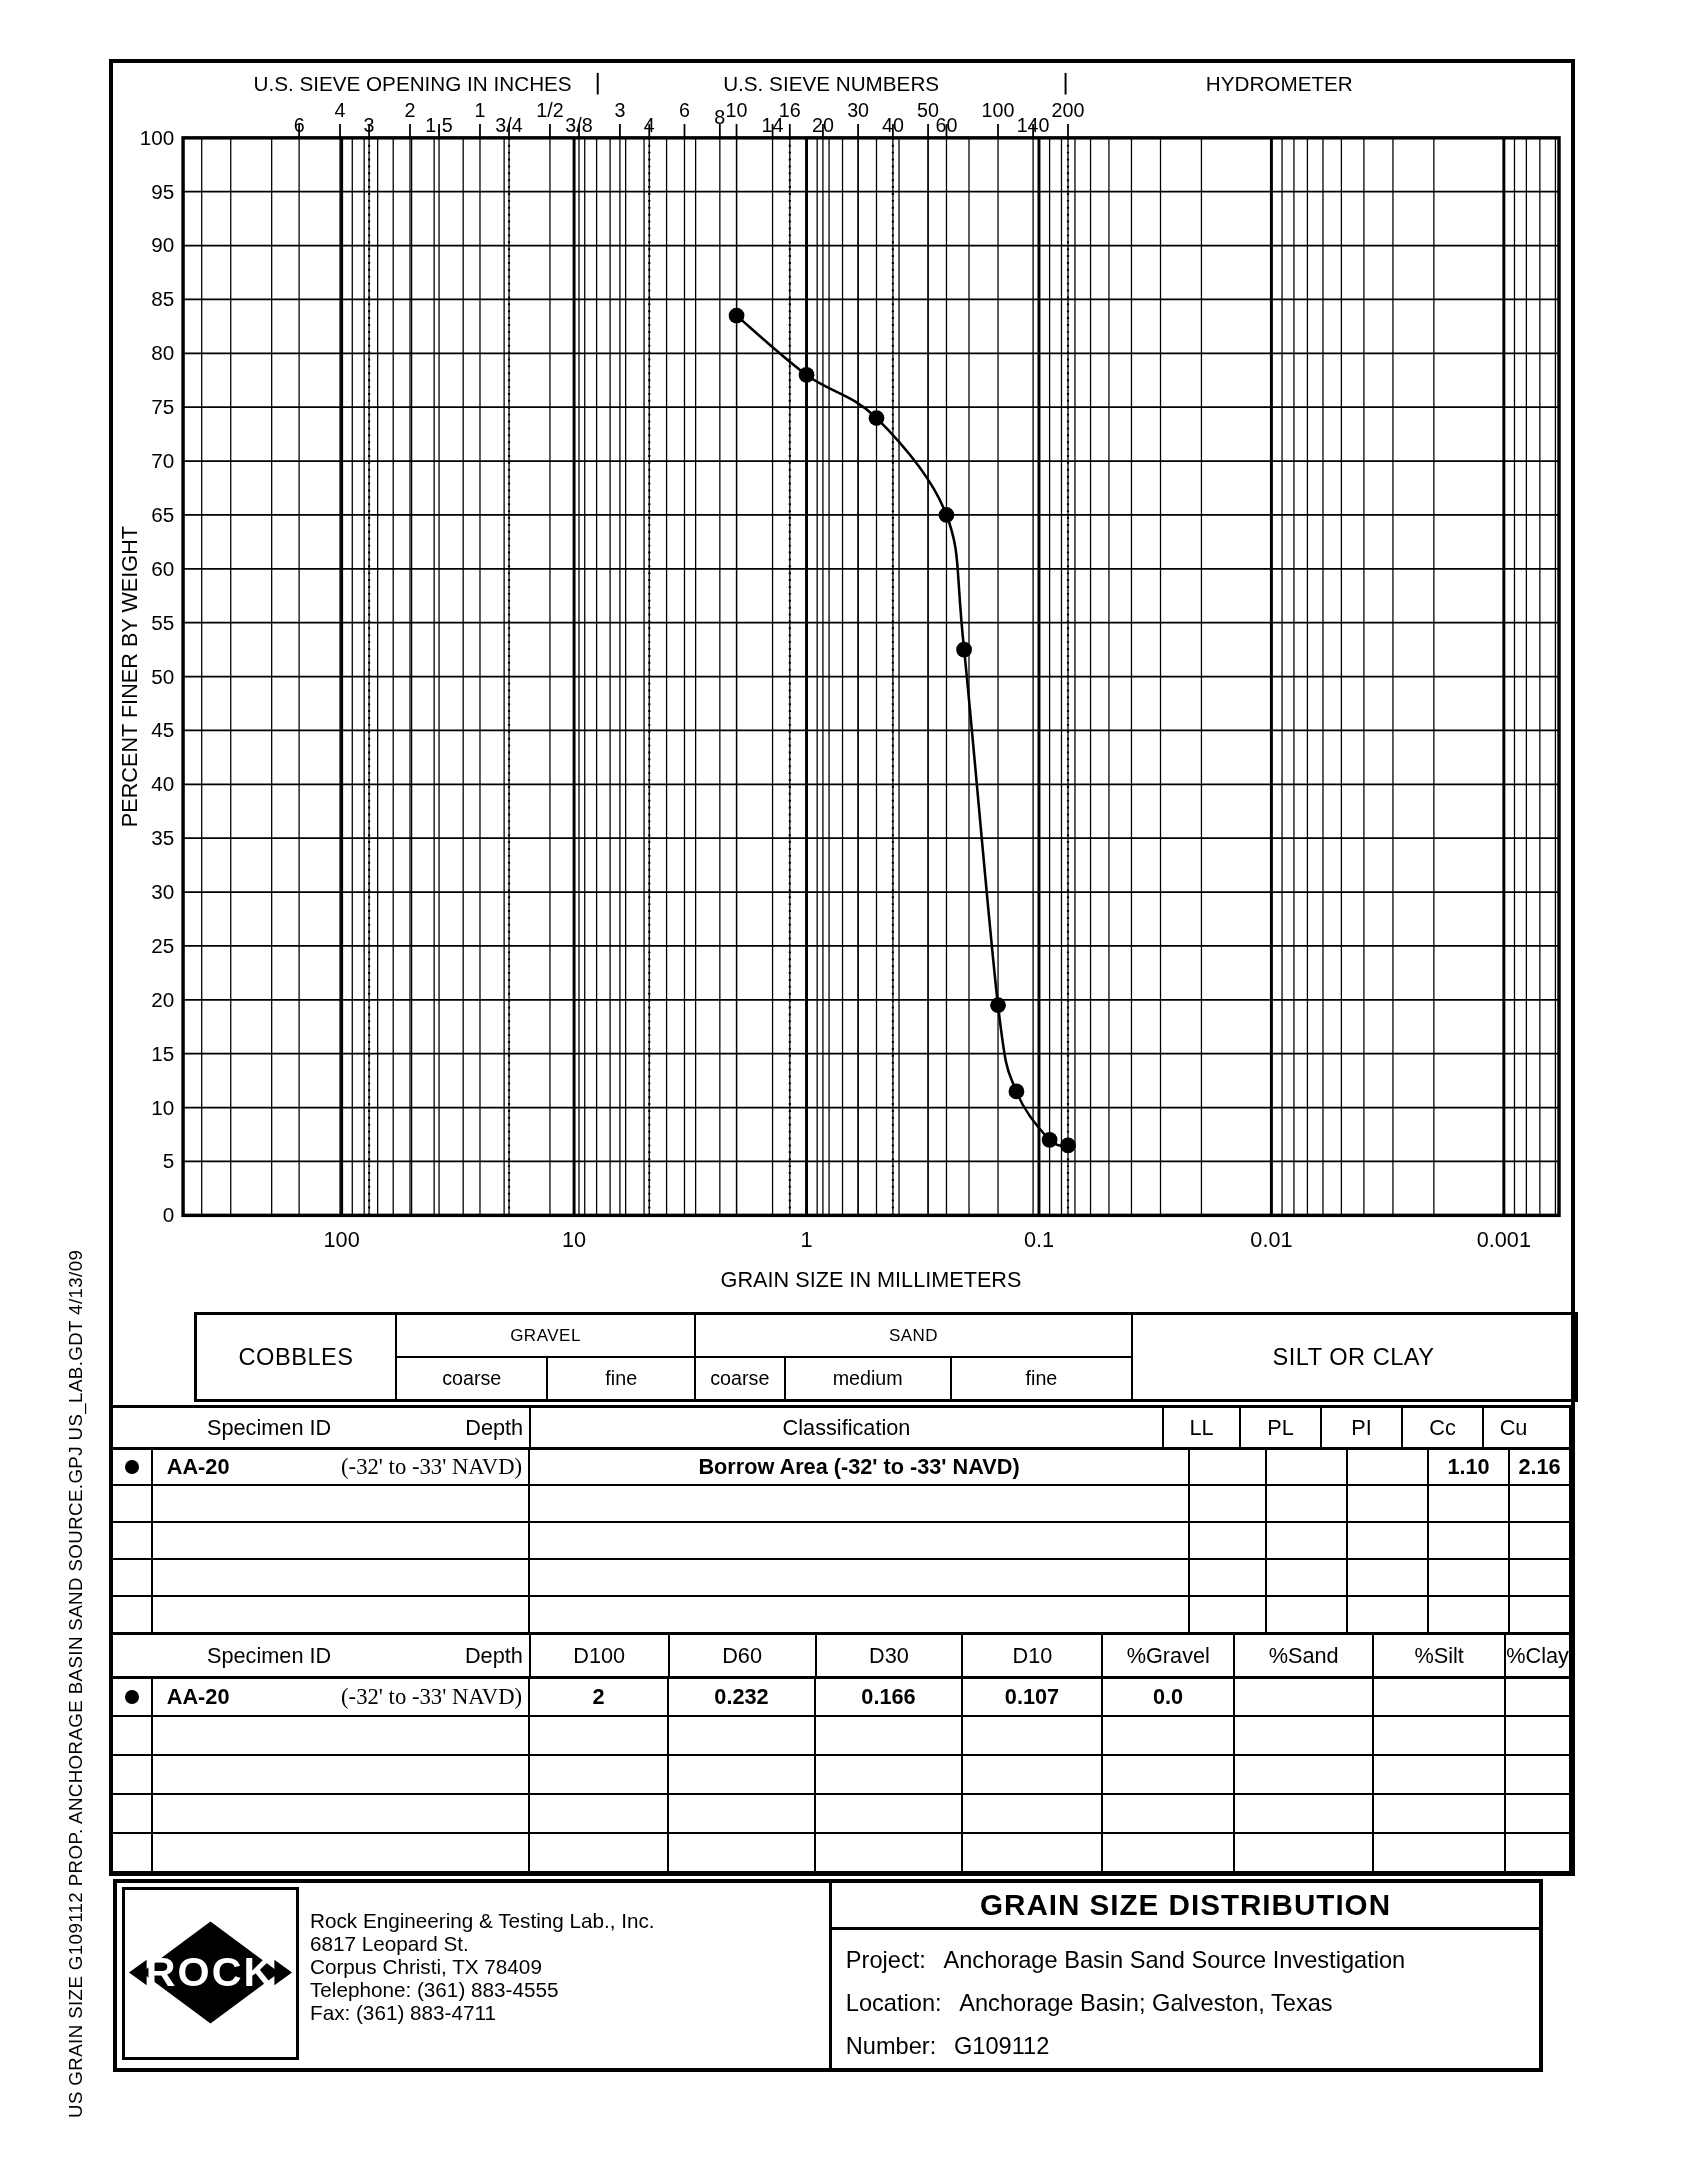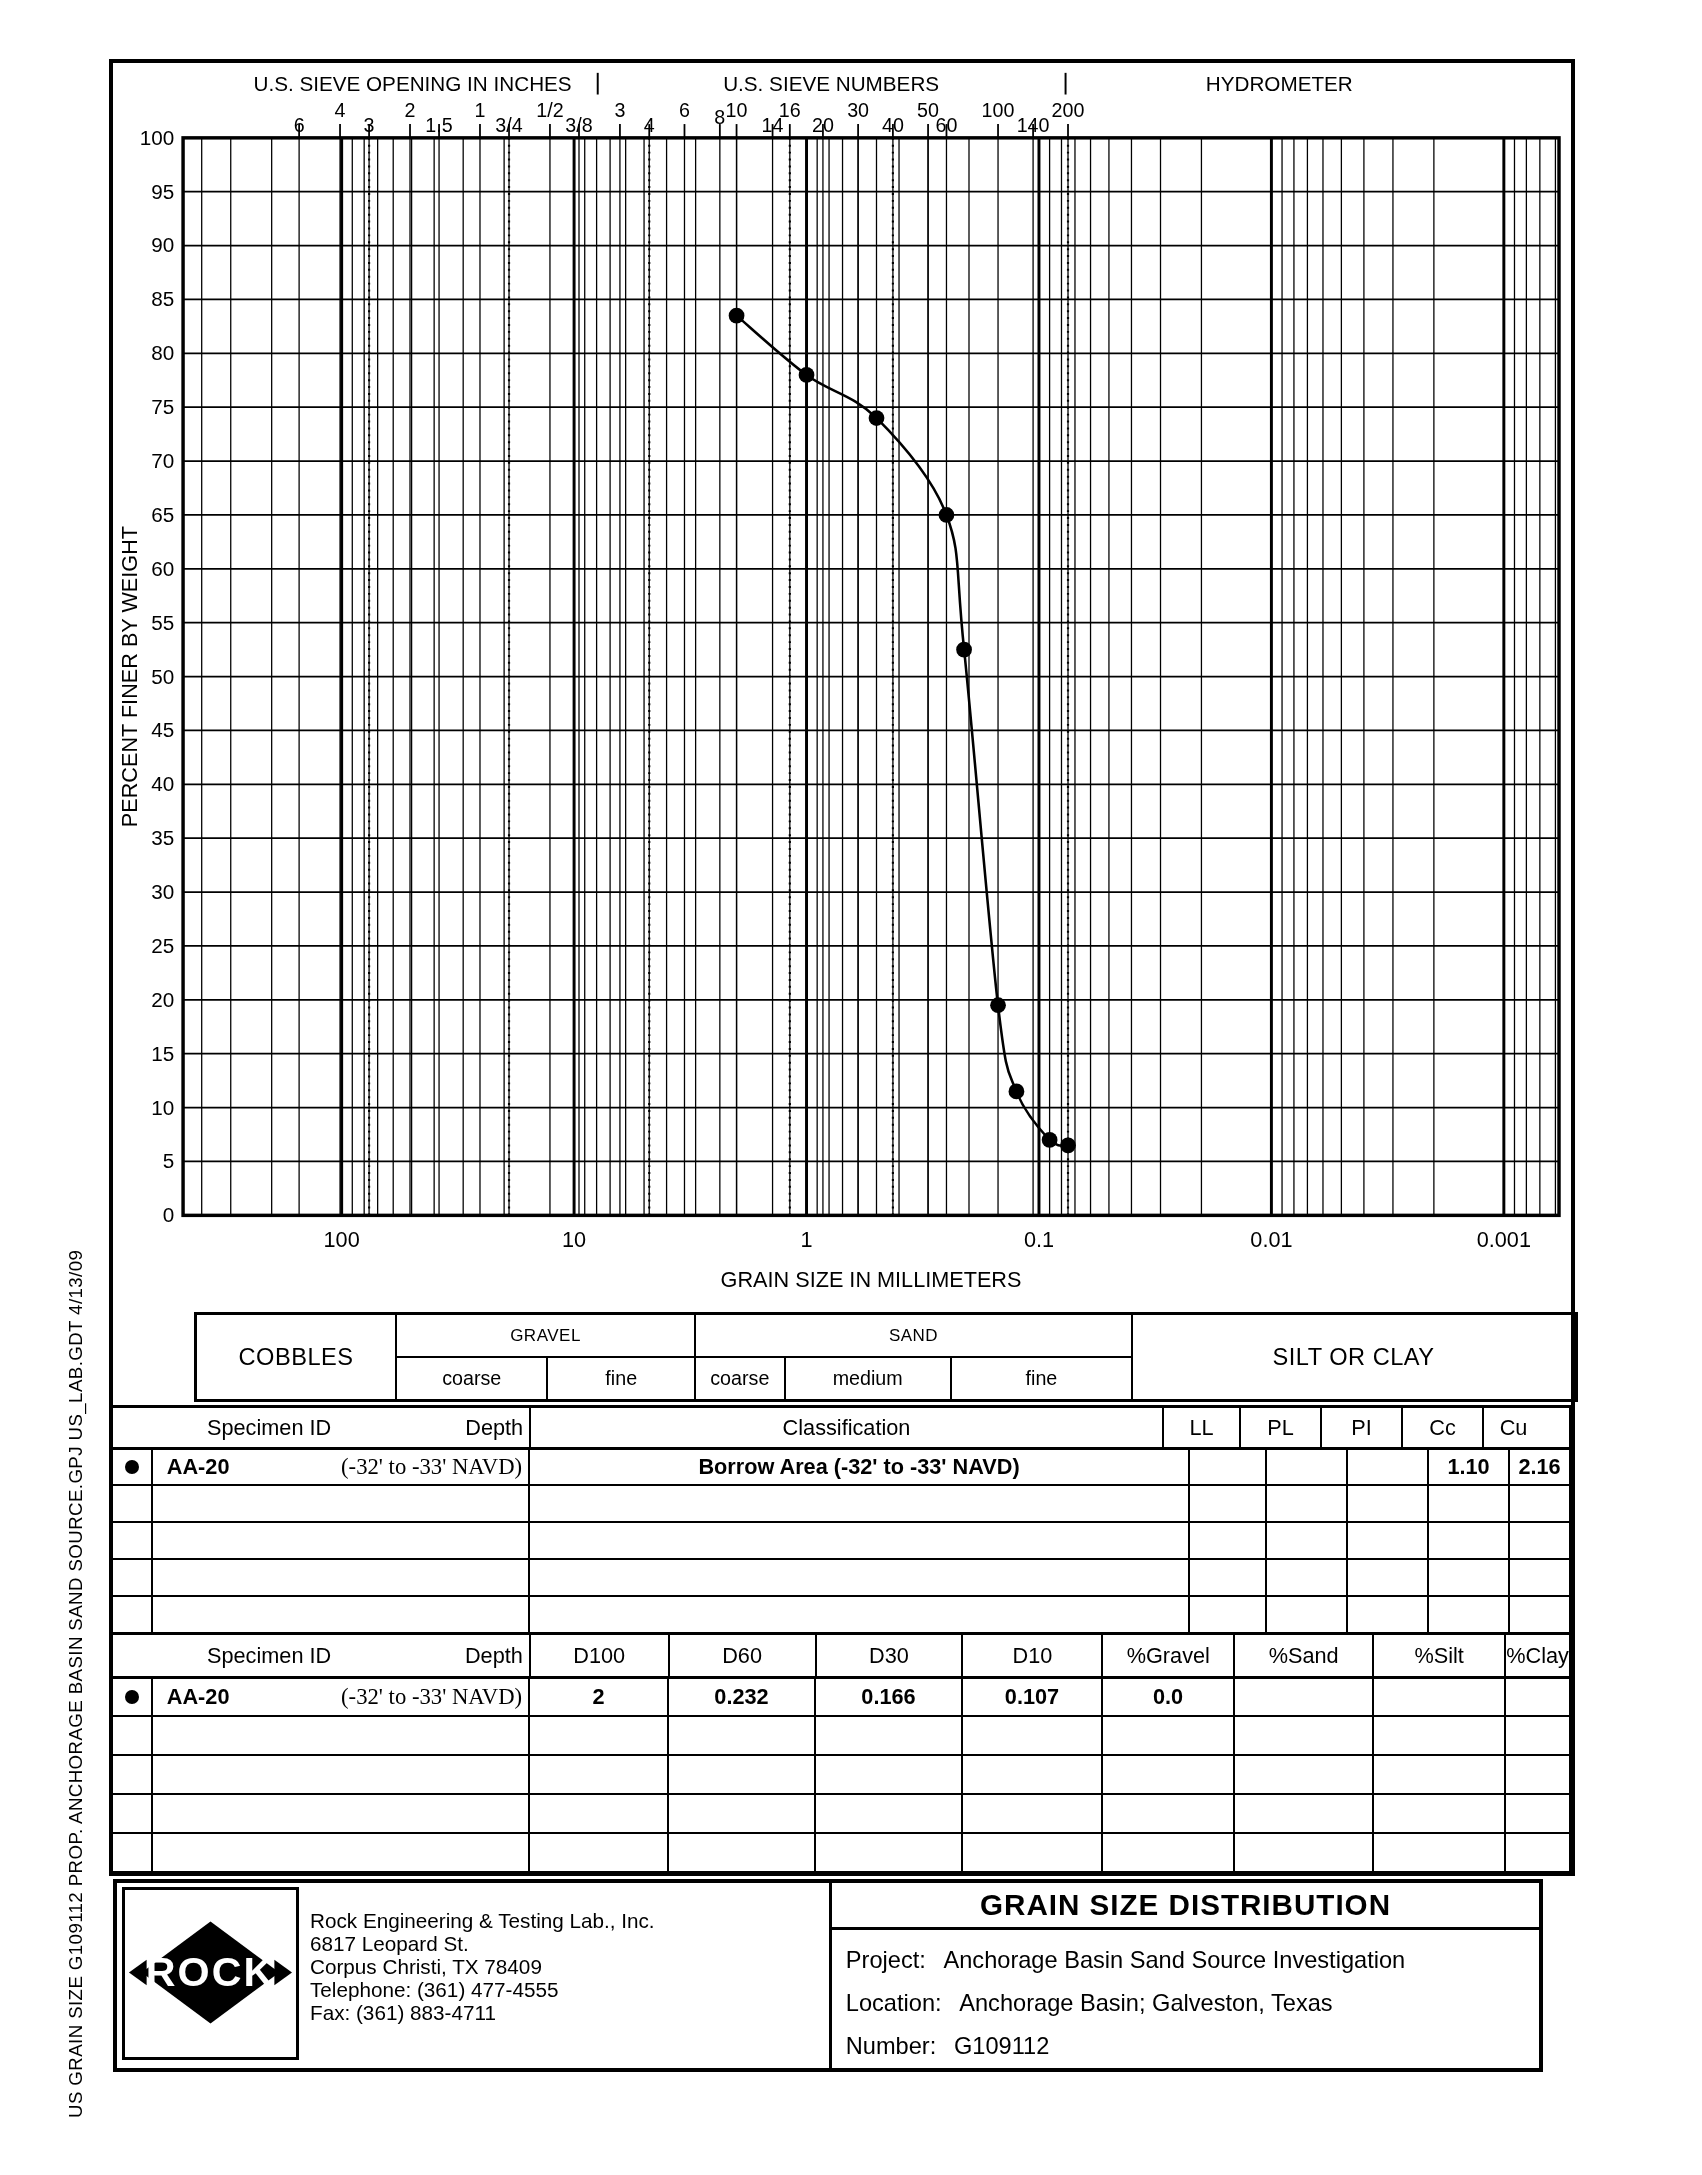--- a/index.html
+++ b/index.html
@@ -442,21 +442,21 @@
           <polygon points="87,32 157,84 87,136 17,84" fill="#000"></polygon>
           <polygon points="4,84 22,71 22,97" fill="#000"></polygon>
           <polygon points="170,84 152,71 152,97" fill="#000"></polygon>
           <text x="87" y="98" text-anchor="middle" font-size="42" font-weight="bold" letter-spacing="2" fill="#fff">ROCK</text>
         </svg>
       </div>
       <div id="company">
         <div>Rock Engineering &amp; Testing Lab., Inc.</div>
         <div>6817 Leopard St.</div>
         <div>Corpus Christi, TX 78409</div>
-        <div>Telephone:  (361) 477-4555</div>
+        <div>Telephone:  (361) 883-4555</div>
         <div>Fax:  (361) 883-4711</div>
       </div>
     </div>
     <div id="footer-right">
       <div id="report-title">GRAIN SIZE DISTRIBUTION</div>
       <div id="fields">
         <div class="field">
           <span class="flabel">Project:</span>
           <span class="fvalue">Anchorage Basin Sand Source Investigation</span>
         </div>

